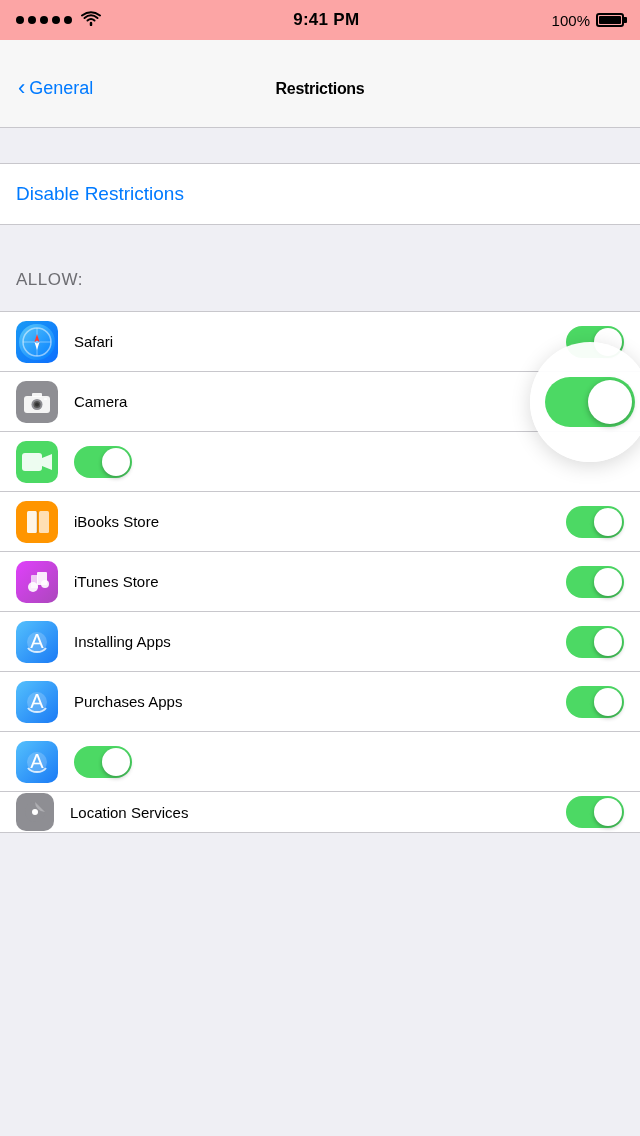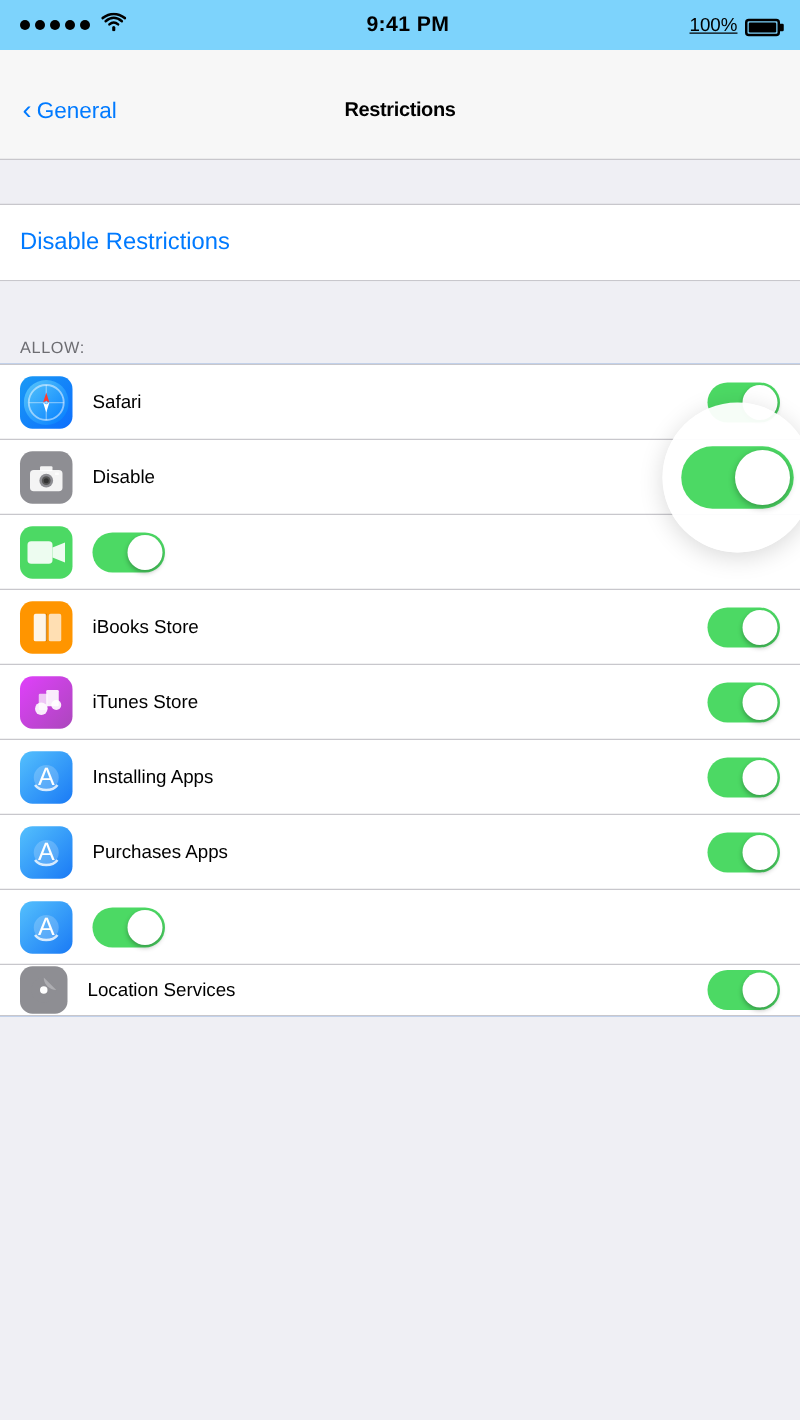--- a/index.html
+++ b/index.html
@@ -11,21 +11,21 @@
       font-family: -apple-system, 'Helvetica Neue', Arial, sans-serif;
       font-size: 17px;
       color: #000;
       overflow-x: hidden;
     }
 
     
     .status-bar {
       width: 640px;
       height: 40px;
-      background: #7dd3fc;
+      background: #fca5a5;
       display: flex;
       align-items: center;
       justify-content: space-between;
       padding: 0 16px;
     }
     .status-left {
       display: flex;
       align-items: center;
       gap: 5px;
     }
@@ -45,25 +45,24 @@
       margin-left: 4px;
     }
     .status-center {
       font-size: 17px;
       font-weight: 600;
       color: #000;
       letter-spacing: 0.3px;
     }
     .status-right {
       display: flex;
-      align-items: flex-end;
+      align-items: center;
       gap: 6px;
       font-size: 15px;
       font-weight: 500;
-      text-decoration: underline;
     }
     .battery-container {
       display: flex;
       align-items: center;
       gap: 3px;
     }
     .battery-box {
       width: 28px;
       height: 14px;
       border: 2px solid #000;
@@ -159,22 +158,22 @@
       padding: 0 16px;
       background: #fff;
     }
     .disable-text {
       font-size: 19px;
       color: #007aff;
     }
 
     
     .section-label {
-      padding: 10px 16px 6px;
-      font-size: 13px;
+      padding: 10px 16px 21px;
+      font-size: 17px;
       color: #6d6d72;
       letter-spacing: 0.5px;
       background: #efeff4;
     }
 
     
     .app-icon {
       width: 42px;
       height: 42px;
       border-radius: 10px;
@@ -377,21 +376,21 @@
     <div class="app-icon camera-icon-bg">
       <svg width="28" height="24" viewBox="0 0 28 24">
         <rect x="1" y="6" width="26" height="17" rx="3" ry="3" fill="white" opacity="0.9"></rect>
         <circle cx="14" cy="14.5" r="5.5" fill="#8e8e93"></circle>
         <circle cx="14" cy="14.5" r="3.5" fill="#555"></circle>
         <circle cx="14" cy="14.5" r="2" fill="#333"></circle>
         <rect x="9" y="3" width="10" height="4" rx="1" fill="white" opacity="0.9"></rect>
         <rect x="21" y="8" width="3" height="2" rx="0.5" fill="white" opacity="0.7"></rect>
       </svg>
     </div>
-    <span class="row-label">Disable</span>
+    <span class="row-label">Camera</span>
     <div class="toggle on" style="opacity:0; position:relative; z-index:1;">
       <div class="toggle-thumb"></div>
     </div>
 
     <div class="magnified-overlay">
       <div class="magnified-toggle">
         <div class="magnified-thumb"></div>
       </div>
     </div>
   </div>

